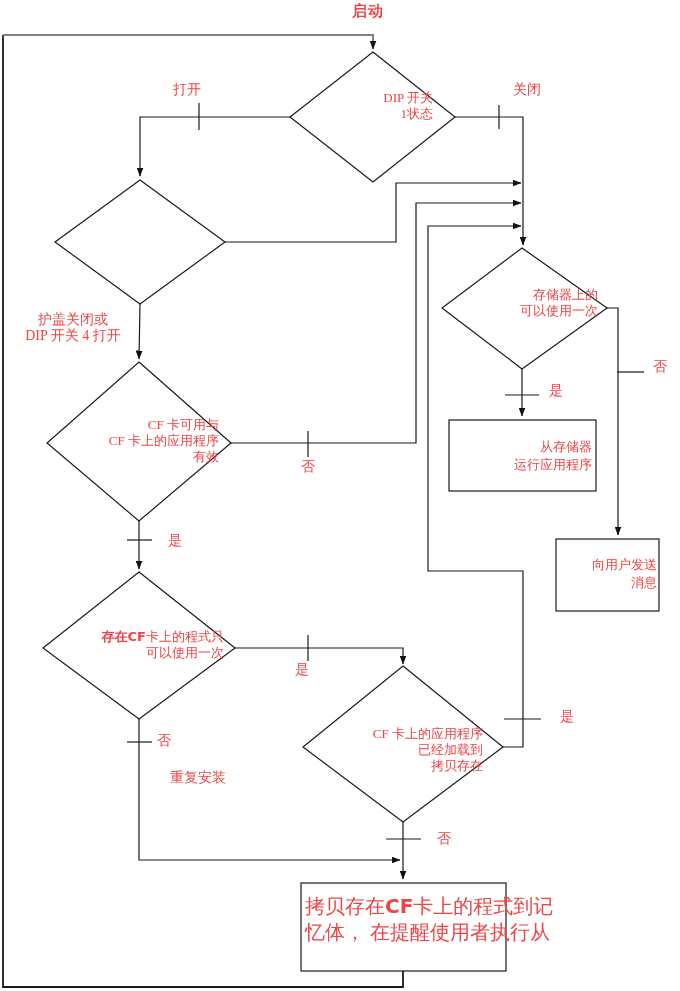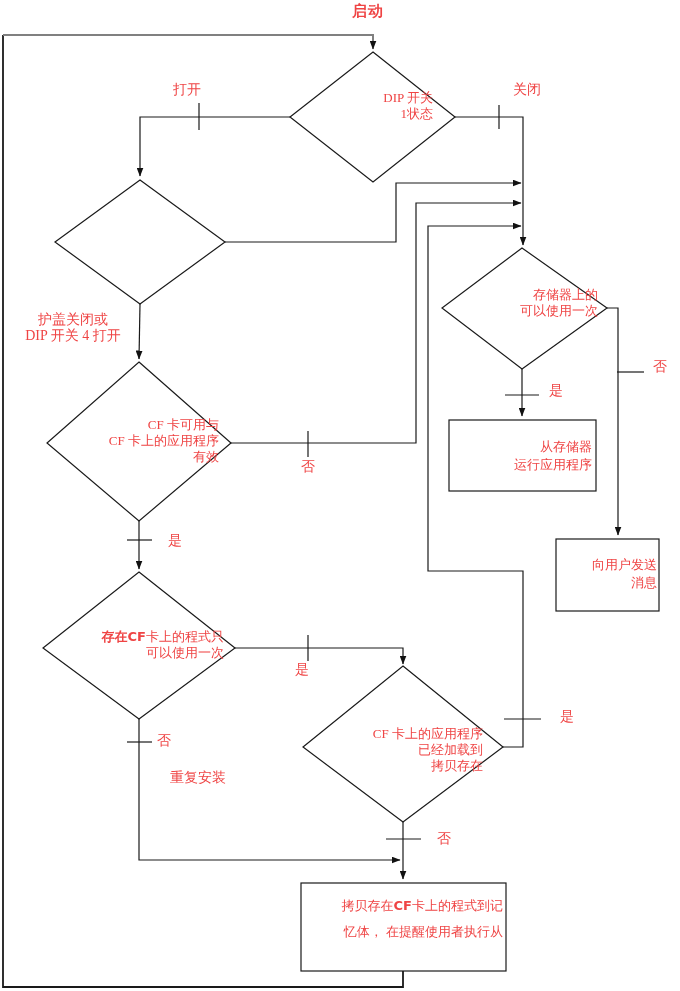--- a/index.html
+++ b/index.html
@@ -7,21 +7,21 @@
     position:relative;width:680px;height:991px;background:#ffffff;
     font-family:"Liberation Serif",serif;color:#ef4444;overflow:hidden;
   }
   .stage svg{position:absolute;left:0;top:0;}
   .txt{position:absolute;text-align:right;font-size:13px;line-height:16px;white-space:nowrap;}
   .lbl{position:absolute;text-align:center;font-size:14px;line-height:16px;white-space:nowrap;}
   .ln{display:block;}
   .bseg{font-family:"DejaVu Sans",sans-serif;font-weight:bold;}
   .start{font-size:15px;font-weight:bold;letter-spacing:1px;}
   .boxtxt{line-height:18px;}
-  .bigbox{font-size:13px;line-height:26px;}
+  .bigbox{font-size:20px;line-height:26px;}
 </style>
 </head>
 <body>
 
 <div class="stage">
 
   <svg width="680" height="991" viewBox="0 0 680 991">
     <defs>
       <marker id="arr" markerWidth="9" markerHeight="7" refX="8.5" refY="3.5" orient="auto" markerUnits="userSpaceOnUse">
         <path d="M0,0 L9,3.5 L0,7 Z" fill="#111"></path>

